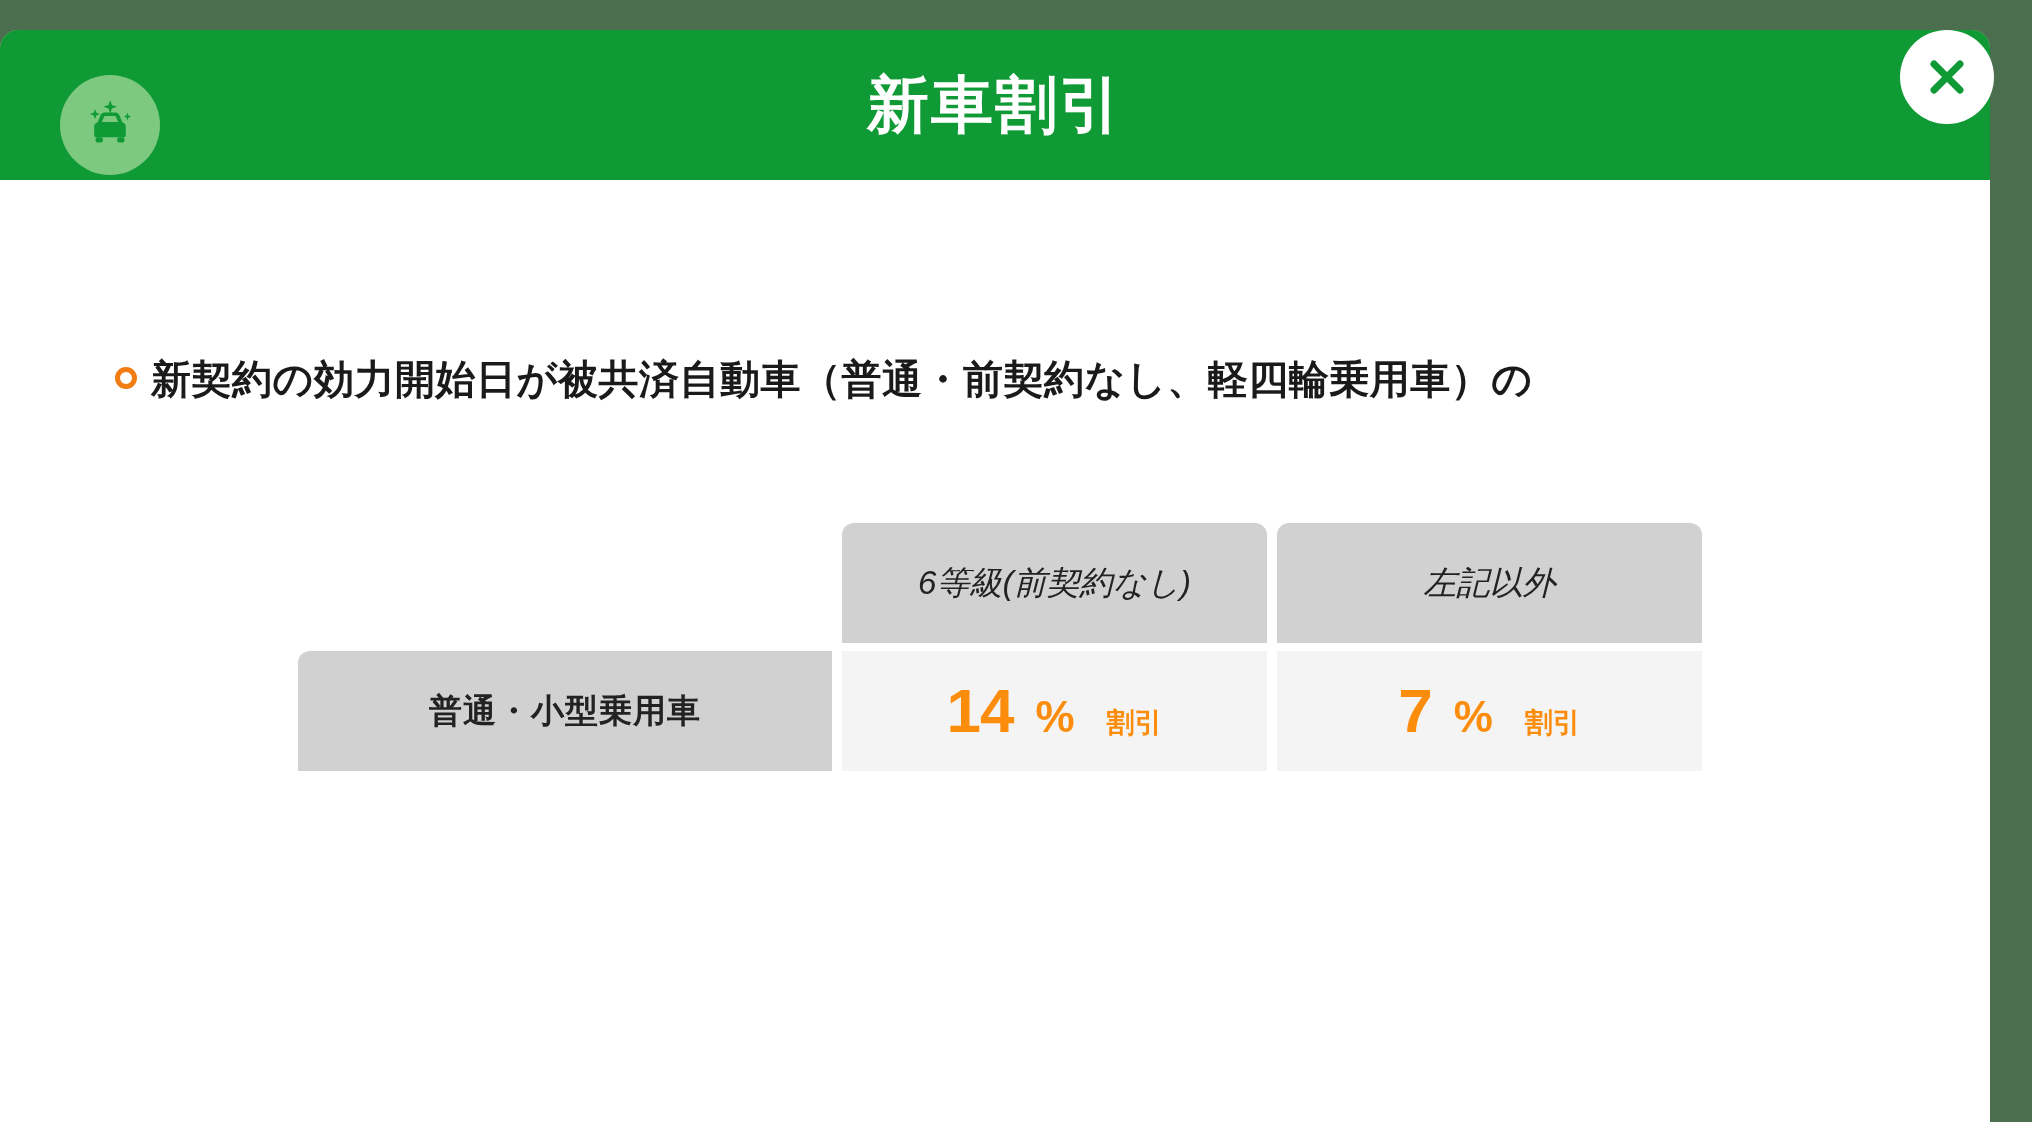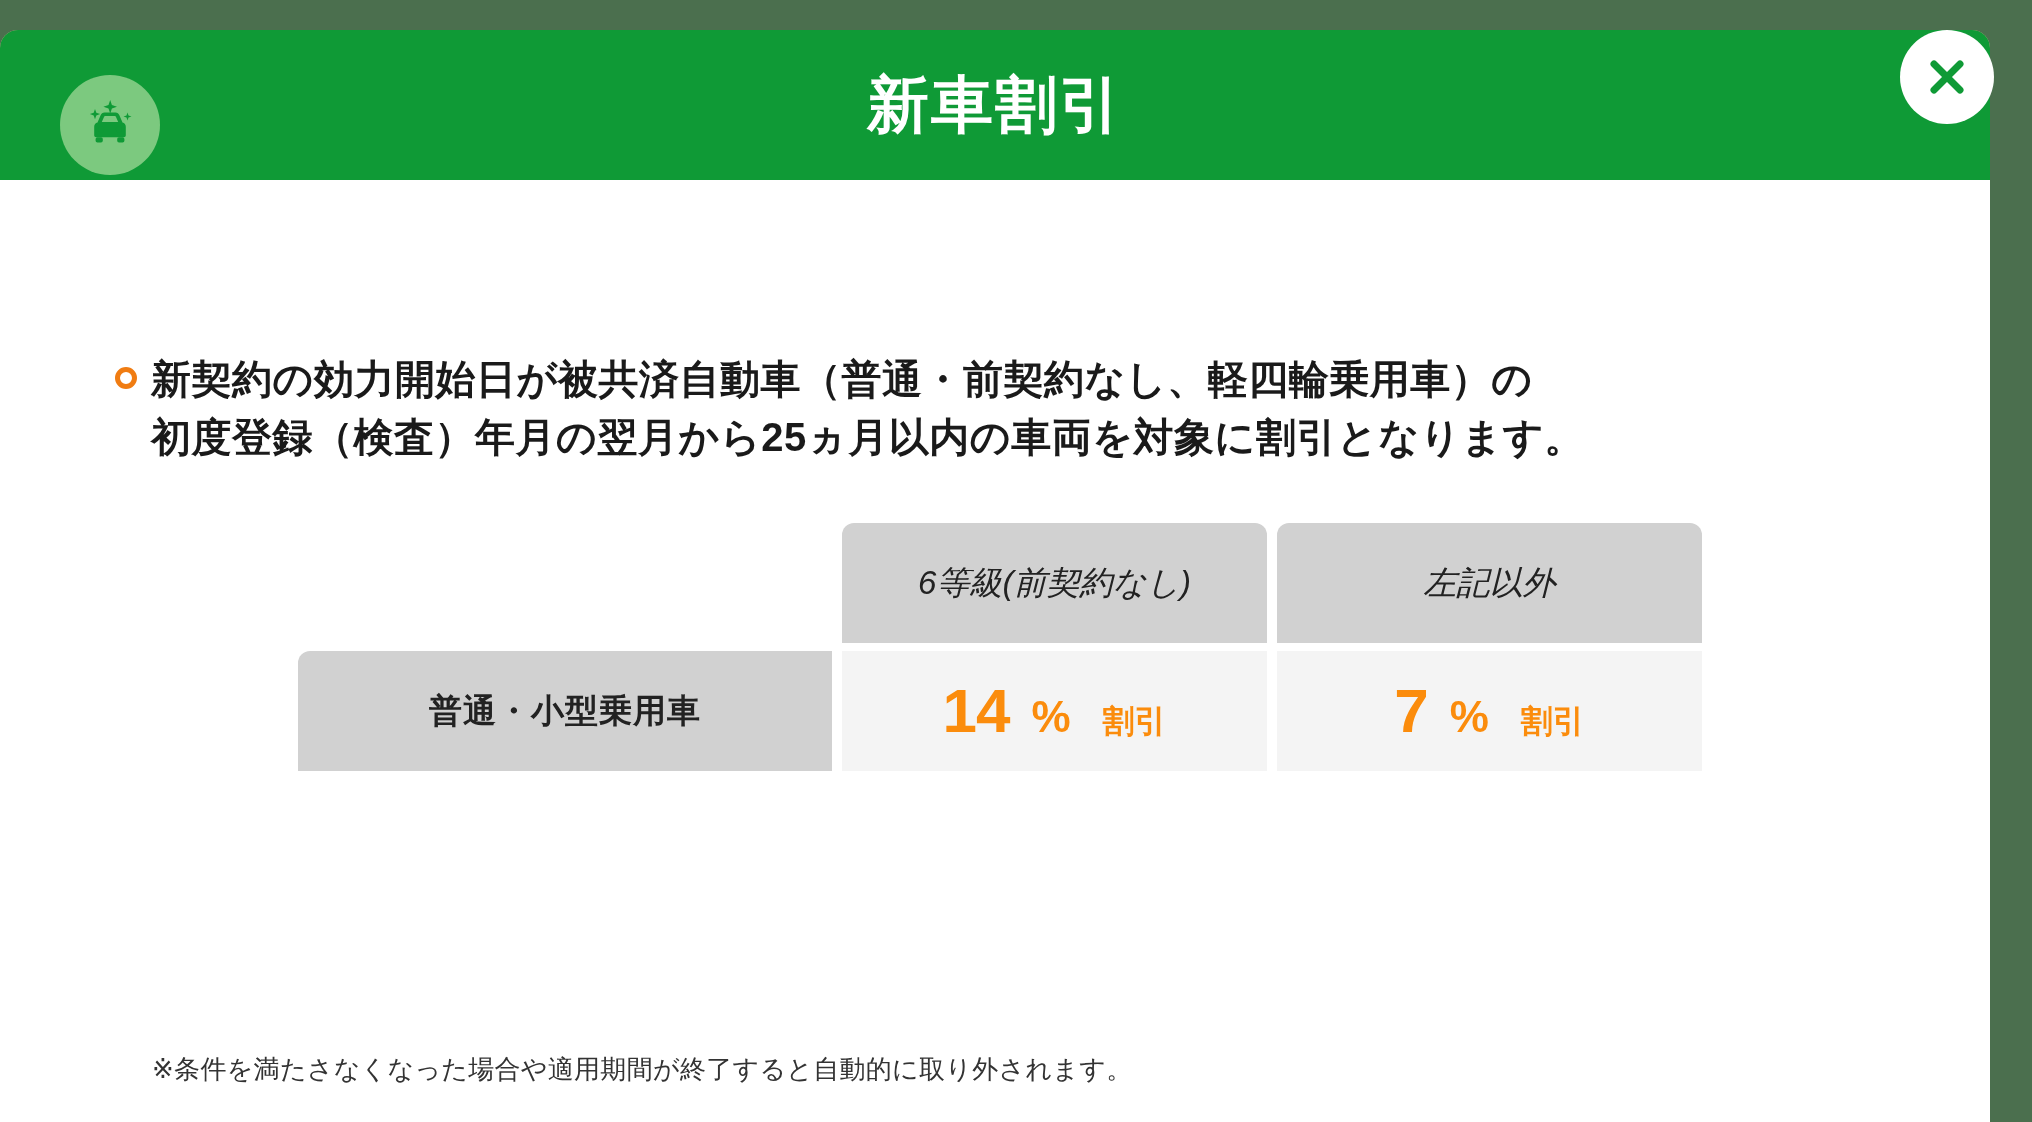--- a/index.html
+++ b/index.html
@@ -192,21 +192,21 @@
     font-size: 62px;
     line-height: 1;
     letter-spacing: -1px;
   }
   .rate .pct {
     font-size: 44px;
     line-height: 1;
     margin-left: 2px;
   }
   .rate .word {
-    font-size: 32px;
+    font-size: 28px;
     line-height: 1;
     margin-left: 12px;
   }
 
   
   .footnote {
     position: absolute;
     left: 152px;
     top: 872px;
     font-size: 26px;
@@ -244,21 +244,20 @@
     <svg width="46" height="46" viewBox="0 0 46 46" aria-hidden="true">
       <line x1="10" y1="10" x2="36" y2="36" stroke="#0f9a36" stroke-width="7" stroke-linecap="round"></line>
       <line x1="36" y1="10" x2="10" y2="36" stroke="#0f9a36" stroke-width="7" stroke-linecap="round"></line>
     </svg>
   </button>
 
   <div class="modal-body">
 
     <div class="lead">
       <span class="lead-bullet"></span><span class="lead-text">新契約の効力開始日が被共済自動車（普通・前契約なし、軽四輪乗用車）の</span>
-      <span class="lead-line2">初度登録（検査）年月の翌月から25ヵ月以内の車両を対象に割引となります。</span>
     </div>
 
     <table class="rate-table">
       <colgroup>
         <col class="c-label">
         <col class="c-val">
         <col class="c-val">
       </colgroup>
       <thead>
         <tr>
@@ -281,16 +280,15 @@
             <span class="rate">
               <span class="num">7</span>
                 <span class="pct">%</span>
                 <span class="word">割引</span>
             </span>
           </td>
         </tr>
       </tbody>
     </table>
 
-    <div class="footnote">※条件を満たさなくなった場合や適用期間が終了すると自動的に取り外されます。</div>
 
   </div>
 </div>
 
 </body></html>

